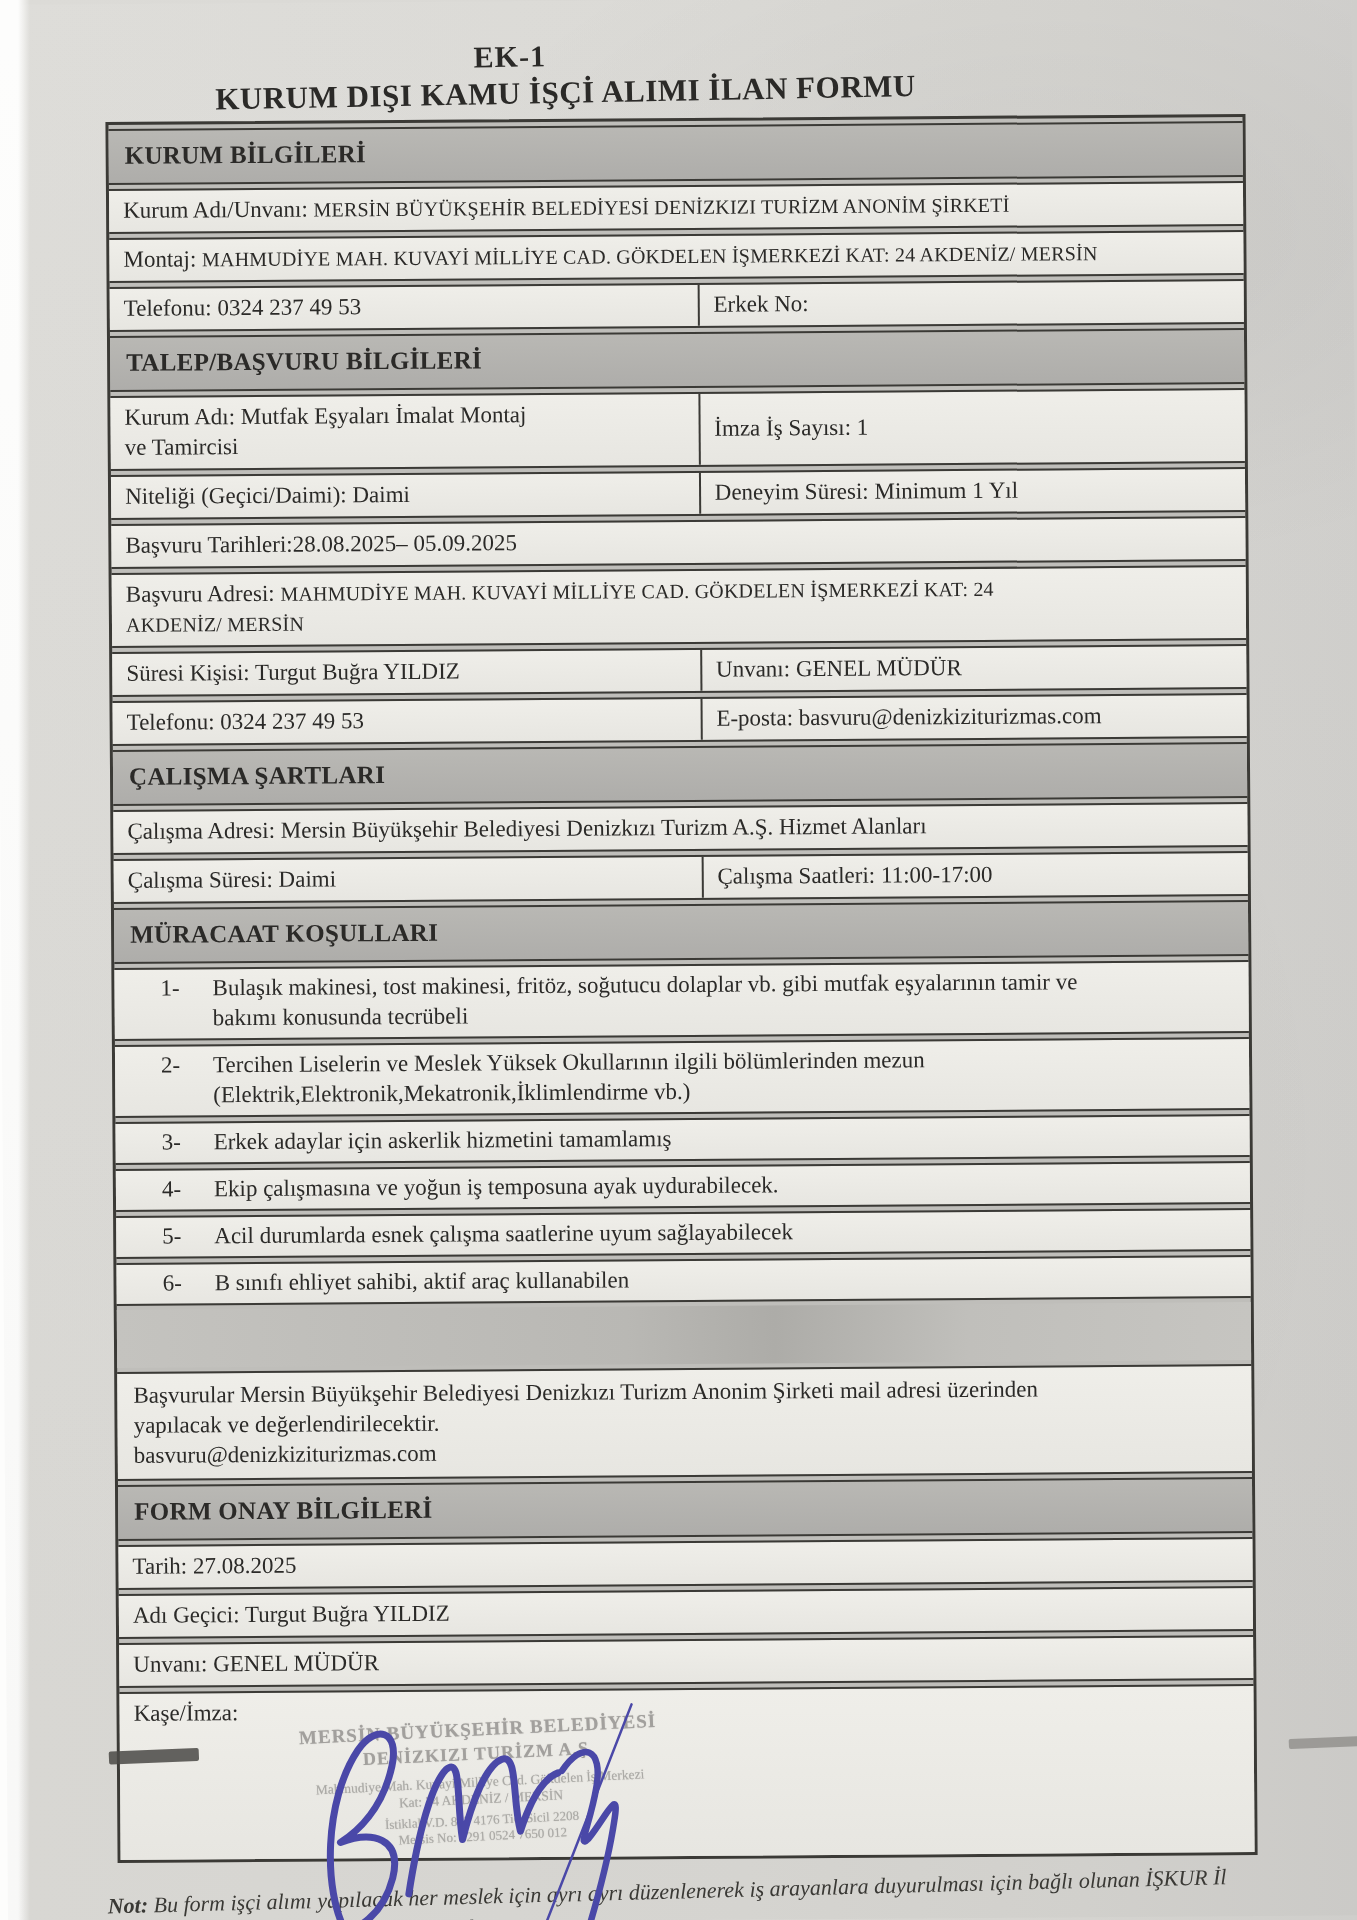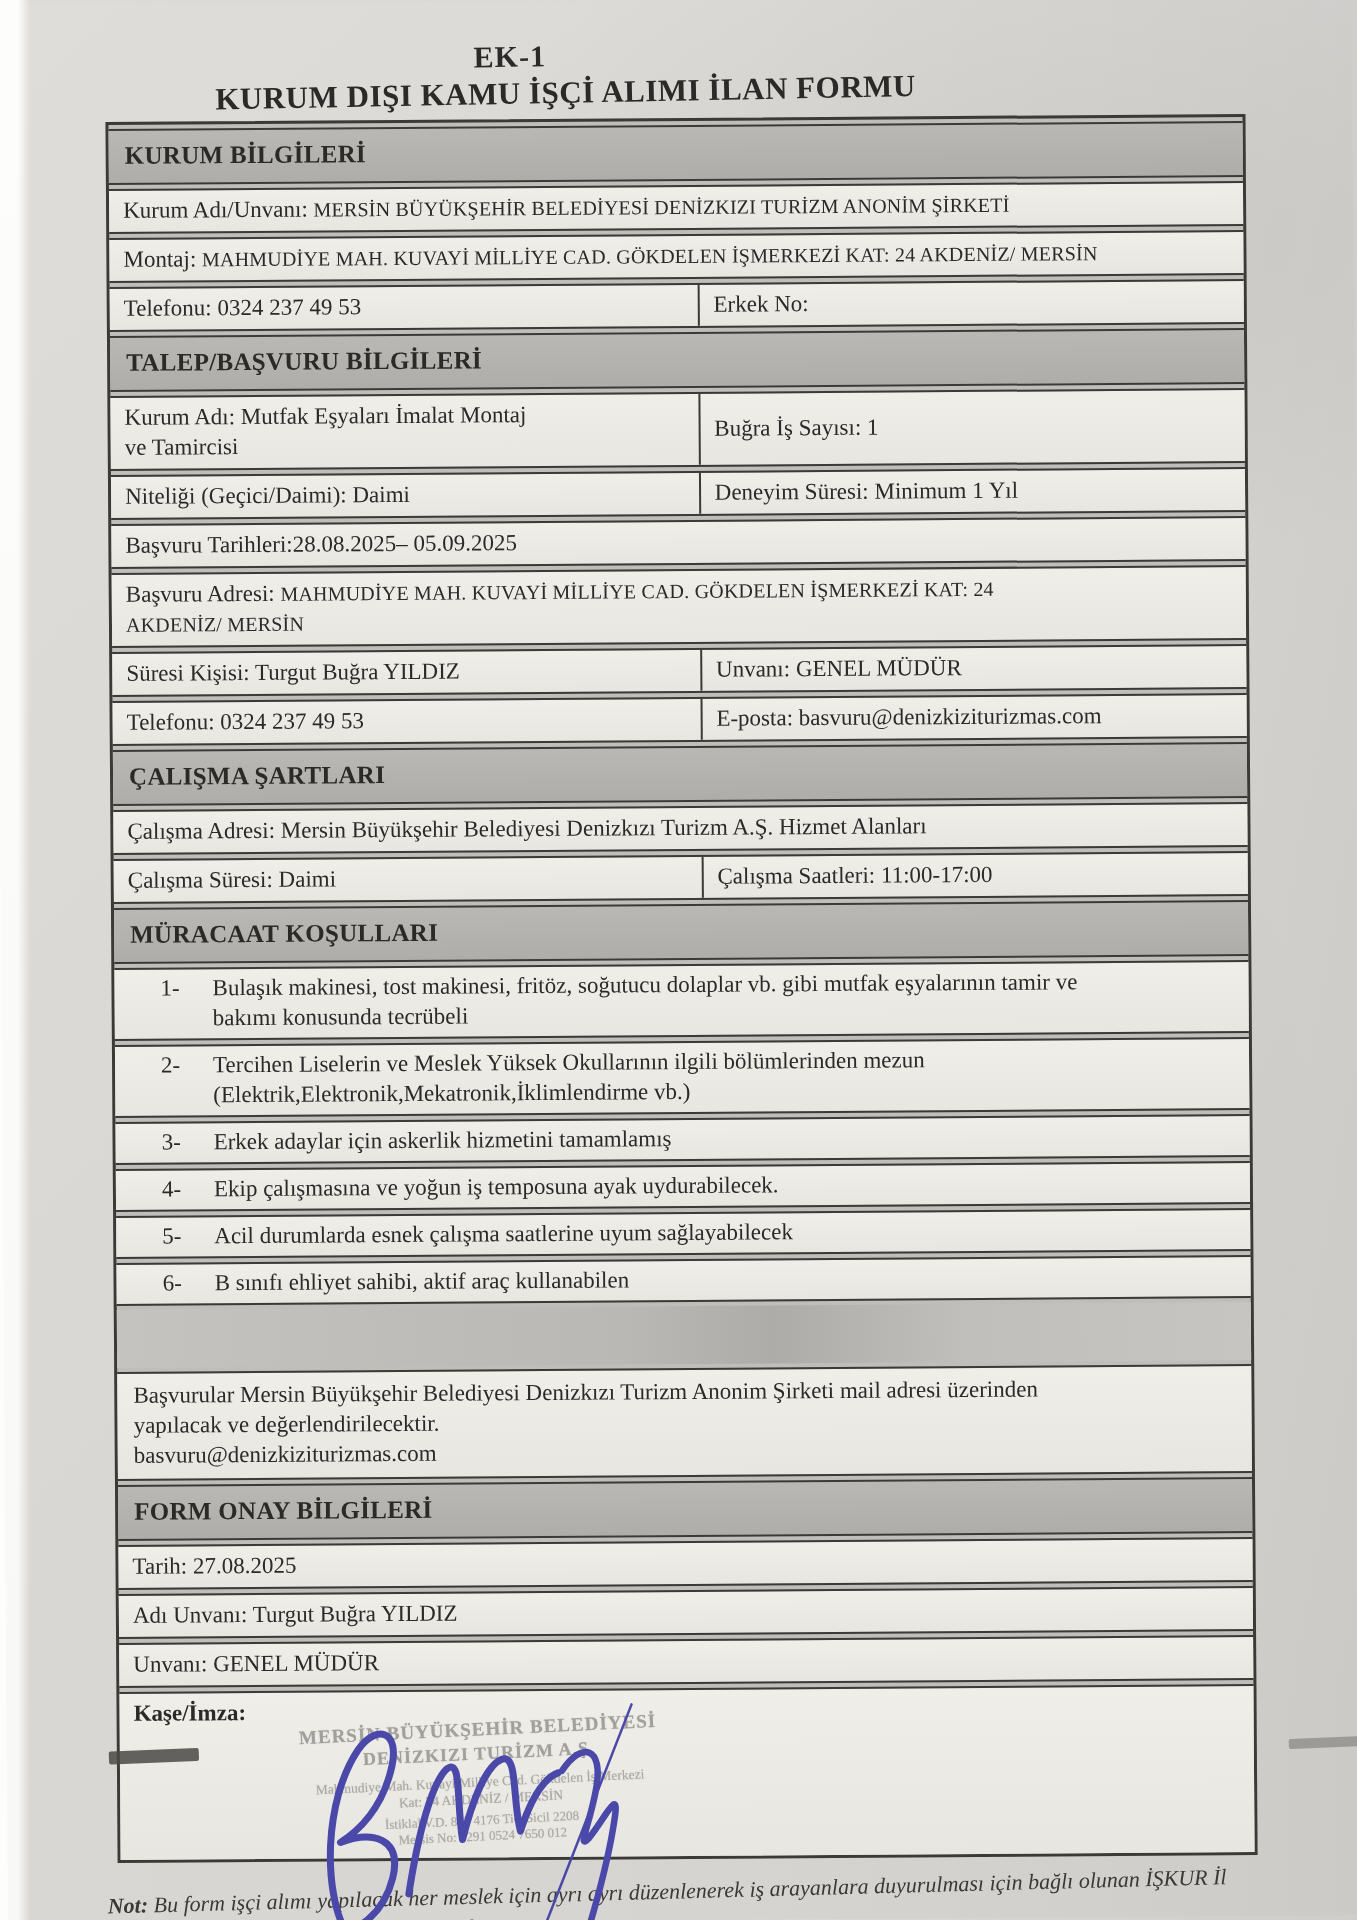--- a/index.html
+++ b/index.html
@@ -47,21 +47,21 @@
   .w420{display:inline-block;max-width:420px;}
   .w900{display:inline-block;max-width:900px;}
   .item{display:flex;padding:4px 10px 5px 46px;}
   .item .no{flex:0 0 52px;font-size:23px;}
   .item .txt{font-size:23px;max-width:880px;}
   .spacer{height:58px;background:linear-gradient(90deg,#c4c3bf 0%,#b9b8b4 45%,#adaca8 58%,#c0bfbb 75%,#c6c5c1 100%);margin:0 0 4px 0;}
   .para{padding:7px 16px 8px 16px;}
   .para .ptxt{display:inline-block;max-width:960px;}
   .para .pmail{display:block;}
   .kase{position:relative;height:168px;margin-bottom:0;border-bottom:none;}
-  .kase-label{position:absolute;left:14px;top:5px;font-size:23px;font-weight:bold;}
+  .kase-label{position:absolute;left:14px;top:5px;font-size:23px;}
   .stamp{
     position:absolute;left:80px;top:26px;width:560px;text-align:center;
     transform:rotate(-2.4deg);color:#a2a09d;line-height:1.25;
     text-shadow:0 0 1px rgba(160,158,155,0.6);
   }
   .stamp .s1{font-size:19px;letter-spacing:1px;font-weight:bold;}
   .stamp .s2{font-size:18px;letter-spacing:1px;font-weight:bold;margin-top:1px;}
   .stamp .s3{font-size:13.5px;margin-top:10px;color:#abaaa6;}
   .stamp .s4{font-size:13.5px;color:#abaaa6;}
   .stamp .s5{font-size:13px;margin-top:4px;color:#abaaa6;}
@@ -106,21 +106,21 @@
         <span></span>
       </div>
     </div>
 
     <div class="bar">TALEP/BAŞVURU BİLGİLERİ</div>
     <div class="row row2">
       <div class="cell left">
         <span class="w420"><span class="lbl">Kurum Adı:</span> <span>Mutfak Eşyaları İmalat Montaj ve Tamircisi</span></span>
       </div>
       <div class="cell right" style="display:flex;align-items:center;">
-        <span><span class="lbl">Buğra İş Sayısı:</span> <span>1</span></span>
+        <span><span class="lbl">İmza İş Sayısı:</span> <span>1</span></span>
       </div>
     </div>
     <div class="row row2">
       <div class="cell left">
         <span class="lbl">Niteliği (Geçici/Daimi):</span>
         <span>Daimi</span>
       </div>
       <div class="cell right">
         <span class="lbl">Deneyim Süresi:</span>
         <span>Minimum 1 Yıl</span>
@@ -199,21 +199,21 @@
       <span class="ptxt">Başvurular Mersin Büyükşehir Belediyesi Denizkızı Turizm Anonim Şirketi mail adresi üzerinden yapılacak ve değerlendirilecektir.</span>
       <span class="pmail">basvuru@denizkiziturizmas.com</span>
     </div>
 
     <div class="bar">FORM ONAY BİLGİLERİ</div>
     <div class="row">
       <span class="lbl">Tarih:</span>
       <span>27.08.2025</span>
     </div>
     <div class="row">
-      <span class="lbl">Adı Unvanı:</span>
+      <span class="lbl">Adı Geçici:</span>
       <span>Turgut Buğra YILDIZ</span>
     </div>
     <div class="row">
       <span class="lbl">Unvanı:</span>
       <span>GENEL MÜDÜR</span>
     </div>
     <div class="row kase">
       <span class="kase-label">Kaşe/İmza:</span>
       <div class="stamp">
         <div class="s1">MERSİN BÜYÜKŞEHİR BELEDİYESİ</div>

